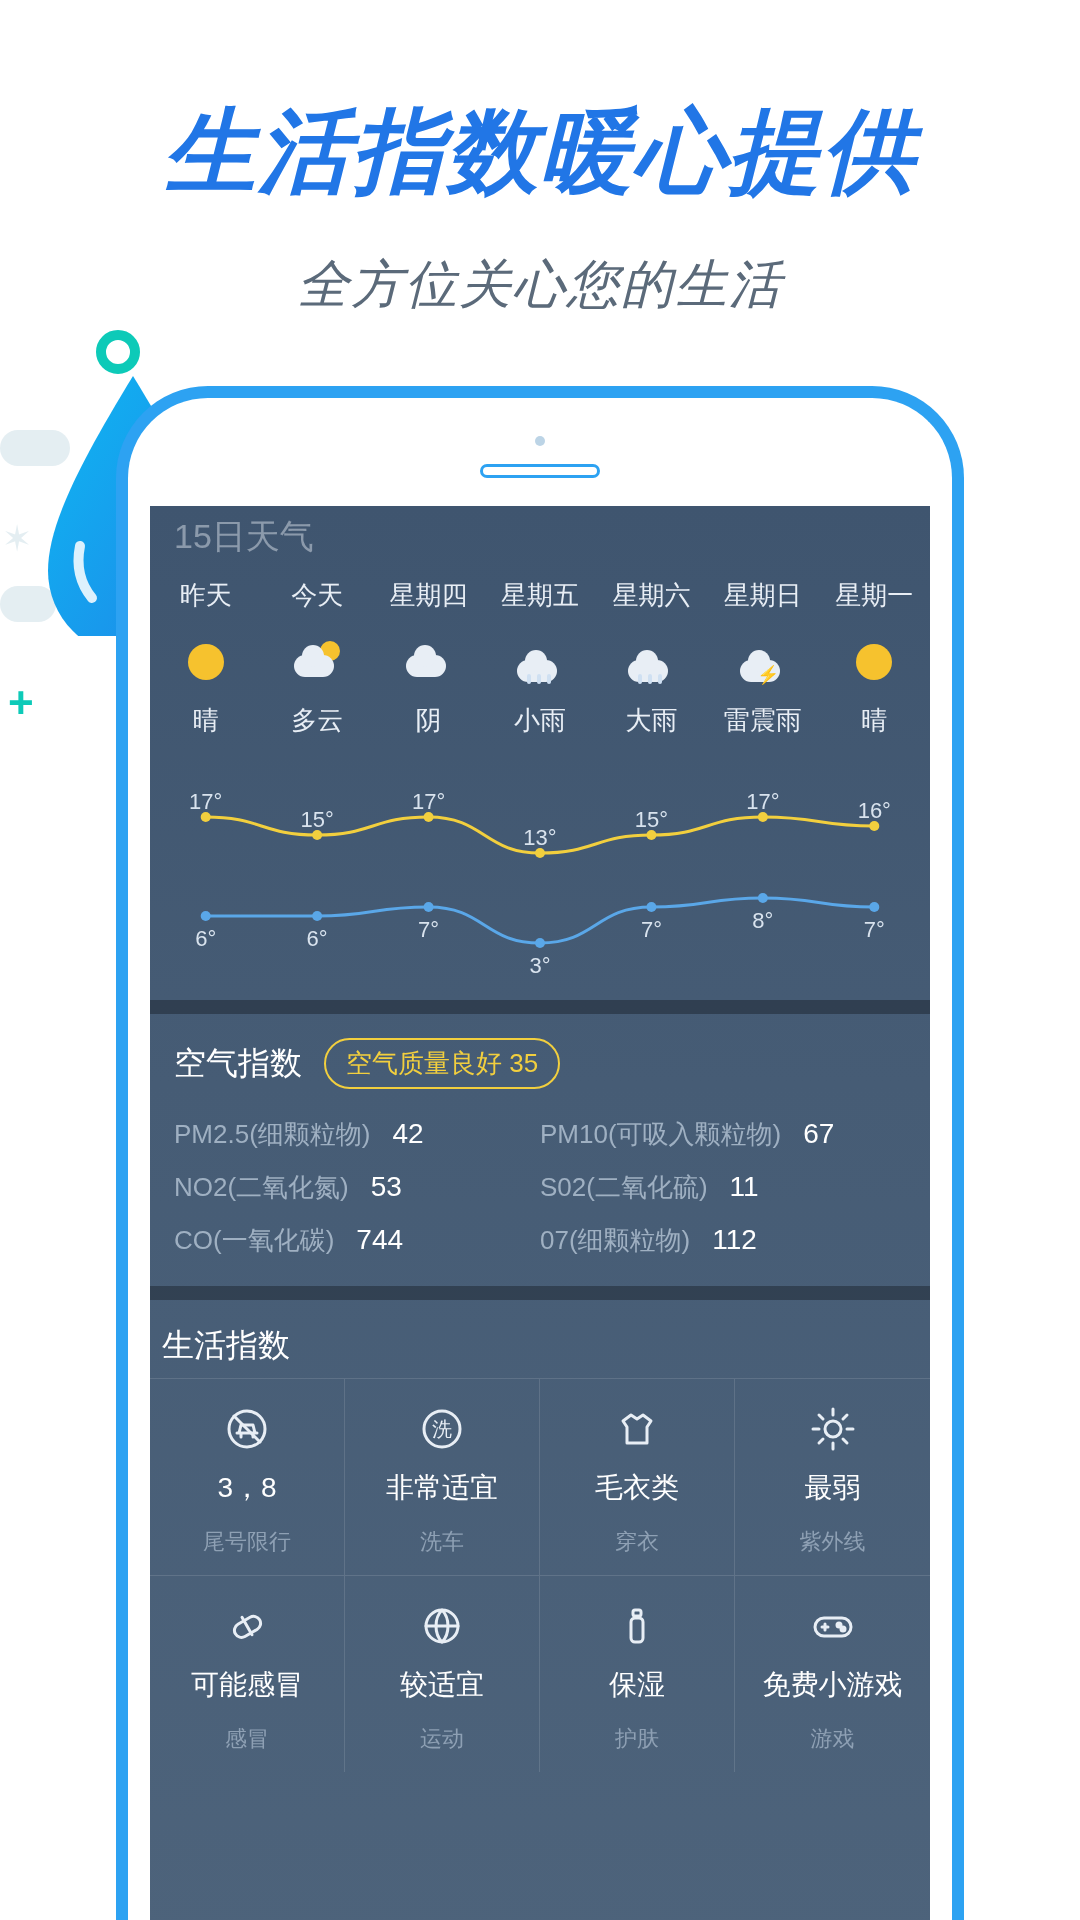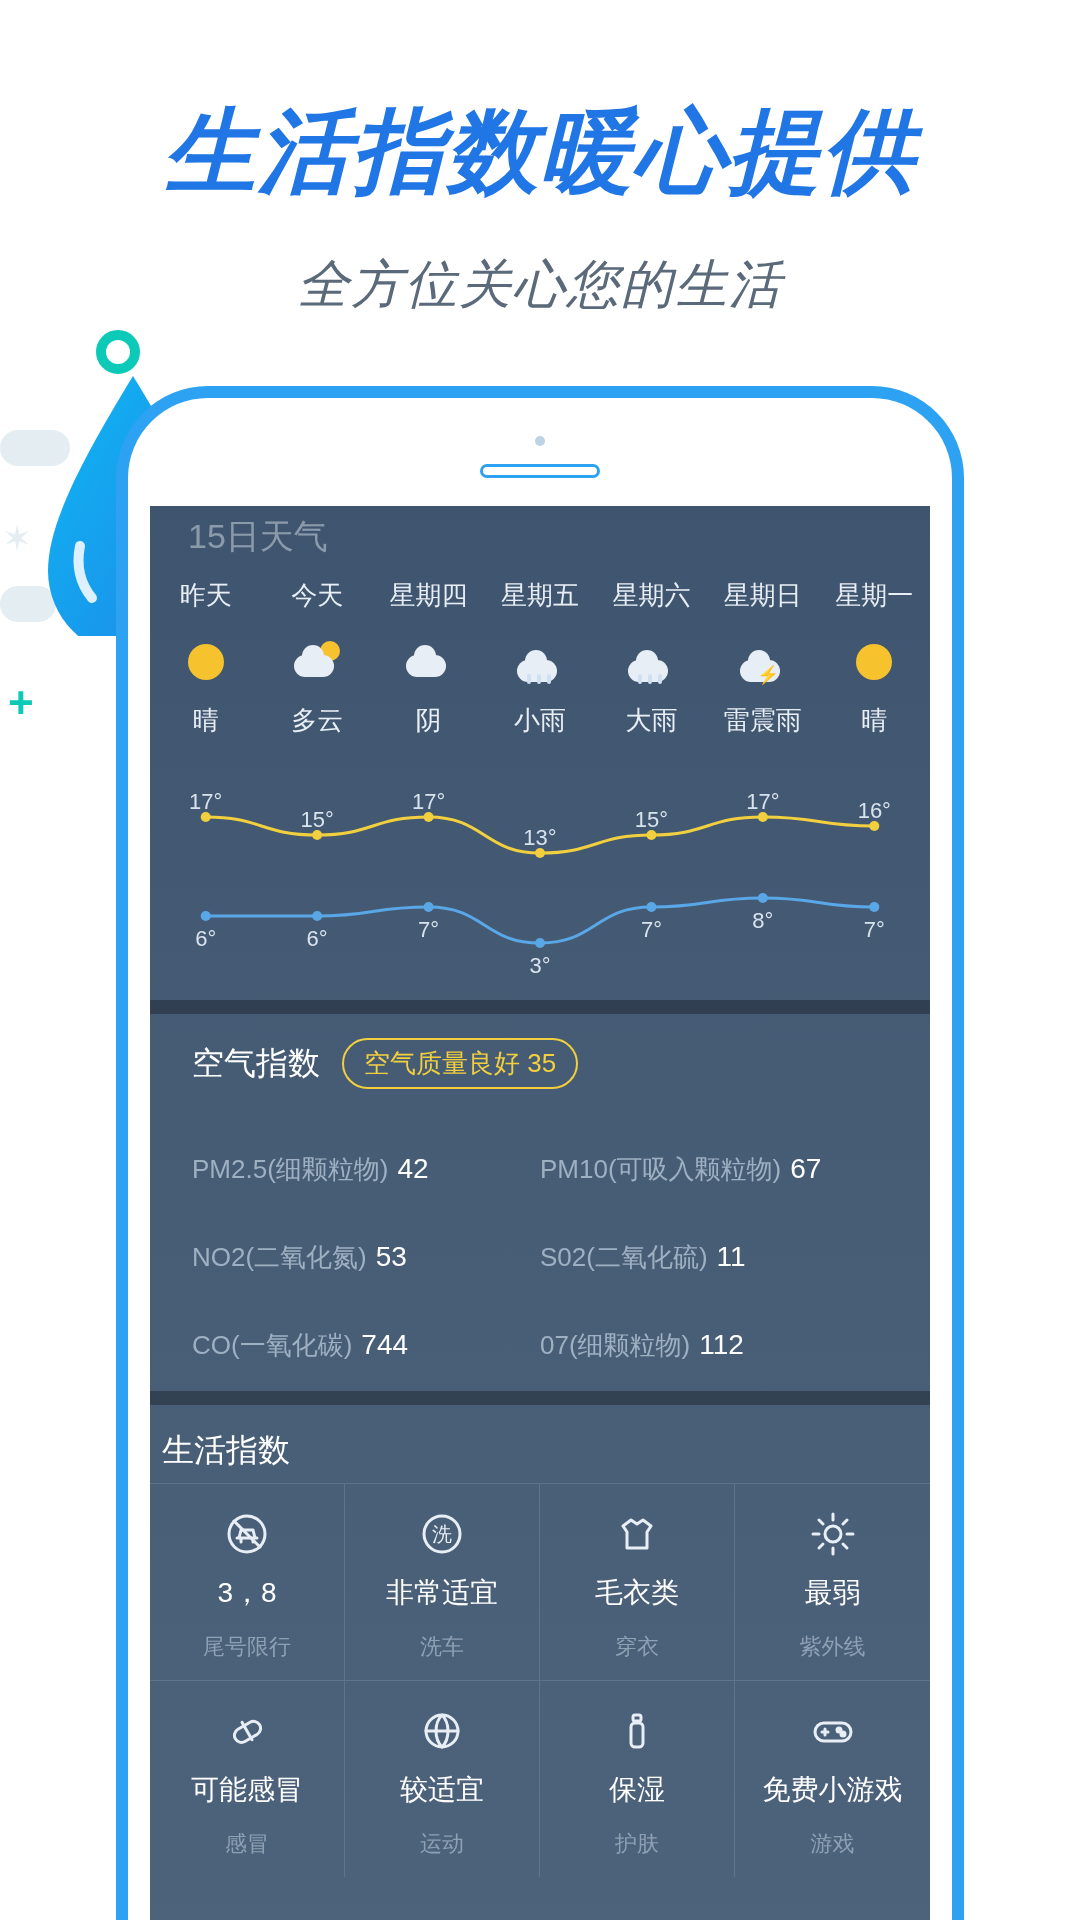--- a/index.html
+++ b/index.html
@@ -126,21 +126,20 @@
     color: #ffffff;
     overflow: hidden;
   }
 
   
   .forecast-title {
     font-size: 34px;
     color: #e8eef5;
     opacity: .45;
     padding: 8px 0 0 24px;
-    margin-left: 14px;
   }
 
   
   .days-row {
     display: flex;
     margin-top: 18px;
   }
   .day-col {
     flex: 1;
     text-align: center;
@@ -175,21 +174,21 @@
     transform: translate(-50%, 0);
   }
 
   .section-divider {
     height: 14px;
     background: rgba(0,0,0,0.30);
   }
 
   
   .aq-section {
-    padding: 24px 42px 28px;
+    padding: 24px 24px 28px;
   }
   .aq-header {
     display: flex;
     align-items: center;
     gap: 22px;
   }
   .aq-title {
     font-size: 32px;
     color: #ffffff;
   }
@@ -202,23 +201,22 @@
   }
   .aq-grid {
     display: grid;
     grid-template-columns: 1fr 1fr;
     row-gap: 18px;
     margin-top: 28px;
   }
   .aq-item {
     display: flex;
     align-items: baseline;
-    gap: 9px;
+    gap: 22px;
     font-size: 26px;
-    margin-top: 35px;
   }
   .aq-item .k { color: #9fb0c2; }
   .aq-item .v { color: #ffffff; font-size: 28px; }
 
   
   .life-section { padding: 24px 0 0; }
   .life-title { font-size: 32px; padding: 0 12px 10px; color: #ffffff; }
   .life-grid {
     display: grid;
     grid-template-columns: repeat(4, 1fr);

